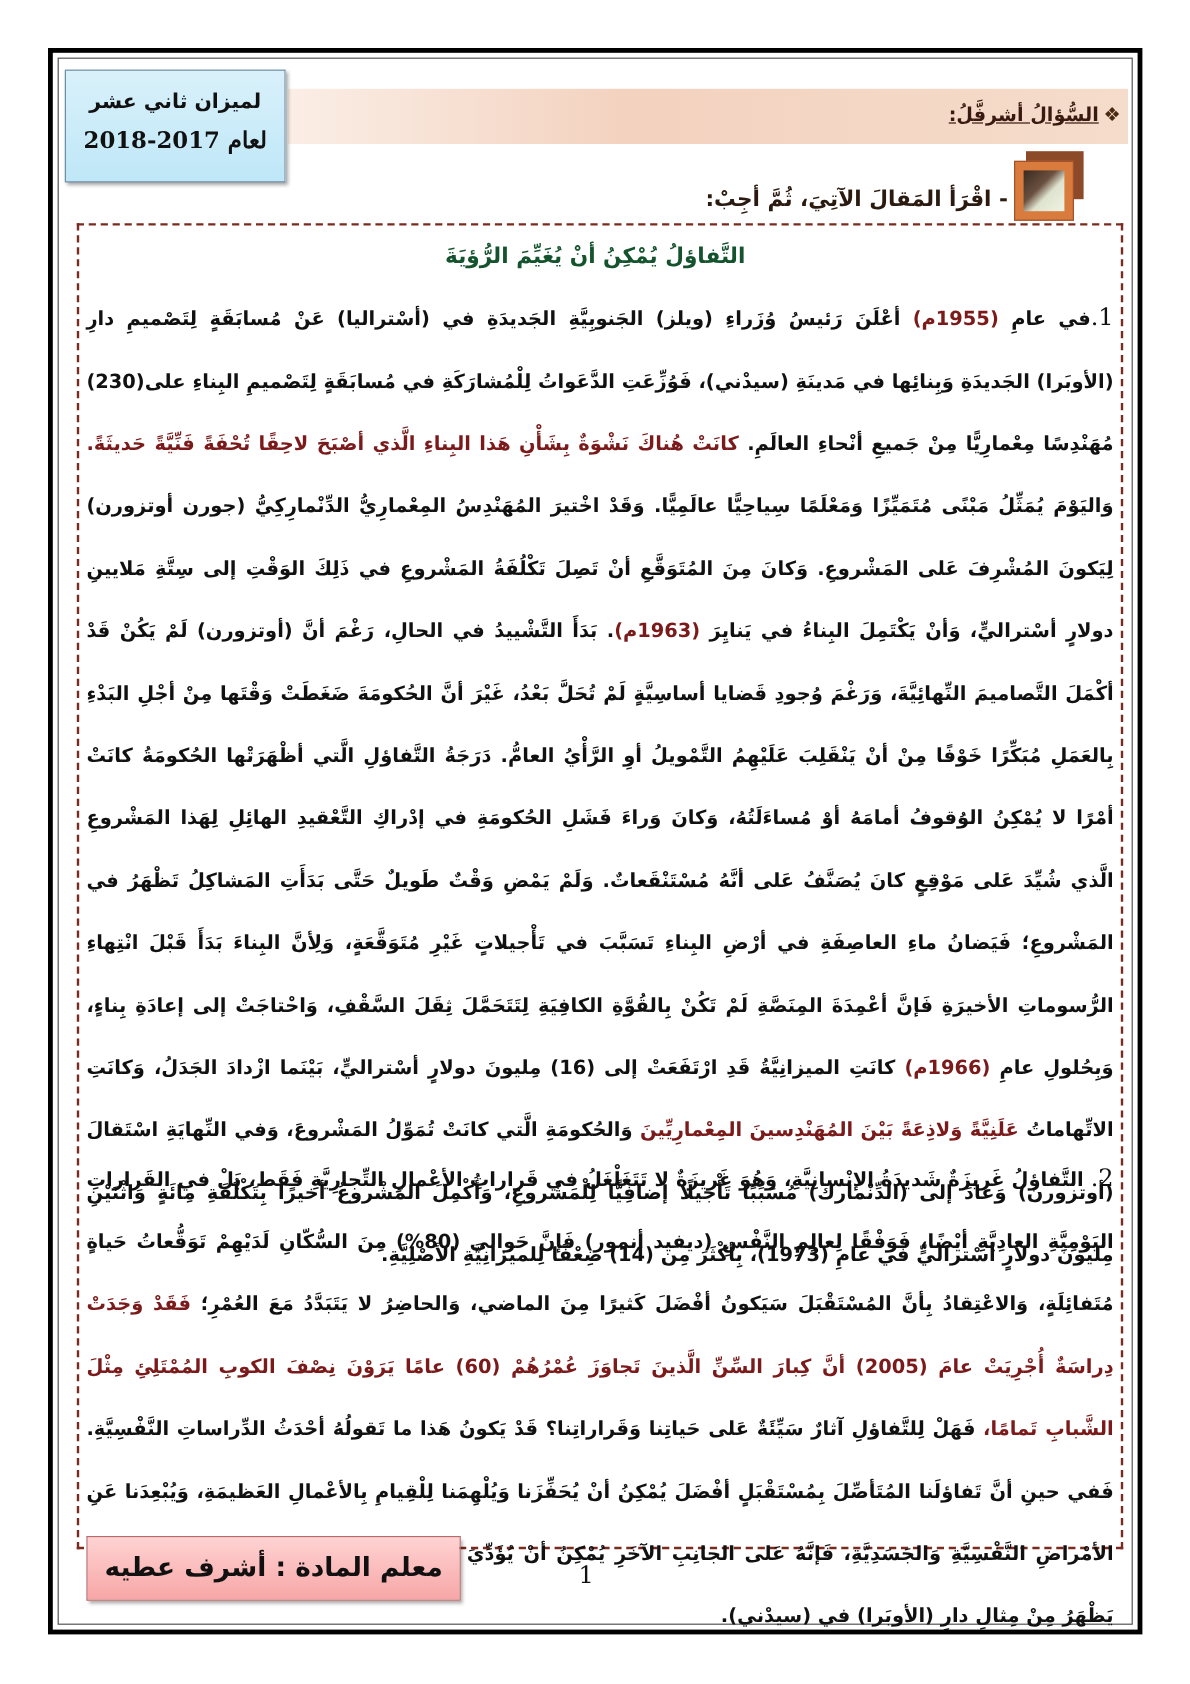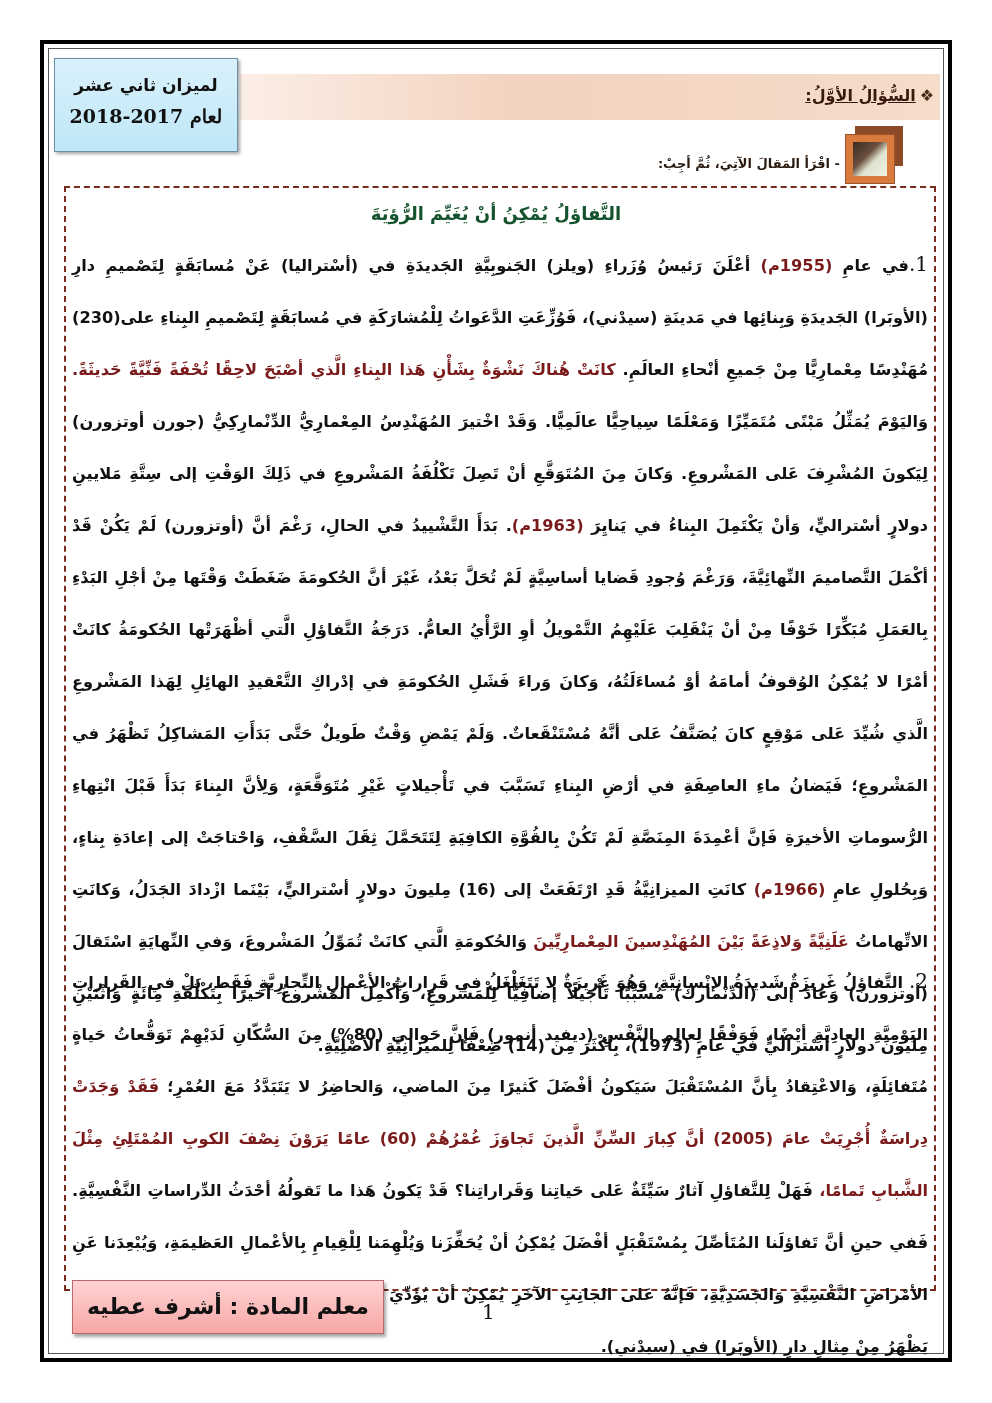--- a/index.html
+++ b/index.html
@@ -13,21 +13,21 @@
     box-shadow:2px 2px 3px rgba(0,0,0,.35); direction:rtl; text-align:center; }
   .exam-box .l1 { font-family:"DejaVu Sans", sans-serif; font-weight:bold; font-size:17px; margin-top:16px; color:#111; }
   .exam-box .l2 { font-family:"DejaVu Serif", serif; font-weight:bold; font-size:19px; margin-top:10px; color:#111; }
   .q-title { position:absolute; right:58px; top:86px; direction:rtl; font-weight:bold; font-size:16px; color:#3a1a10; }
   .q-title .diamond { color:#4a2a10; margin-left:4px; }
   .q-title .txt { text-decoration:underline; }
   .icon-box { position:absolute; left:845px; top:126px; width:58px; height:58px; }
   .icon-box .back { position:absolute; left:10px; top:0; width:48px; height:40px; background:#8c4a28; }
   .icon-box .front { position:absolute; left:0; top:8px; width:50px; height:50px; background:#d87b3c; border:1px solid #a0522d; box-sizing:border-box; }
   .icon-box .pic { position:absolute; left:7px; top:7px; width:34px; height:34px; background:linear-gradient(135deg,#3a2a20 0%,#6b5040 40%,#dde3cf 60%,#f0f3e4 100%); }
-  .instruction { position:absolute; right:152px; top:156px; direction:rtl; font-weight:bold; font-size:13px; color:#2a1a10; }
+  .instruction { position:absolute; right:152px; top:156px; direction:rtl; font-weight:bold; font-size:18px; color:#2a1a10; }
   .content-box { position:absolute; left:64px; top:186px; width:872px; height:1105px; border:2px dashed #7a2a1e; box-sizing:border-box; }
   .article-title { position:absolute; left:0; right:0; top:203px; text-align:center; direction:rtl; font-weight:bold; font-size:18px; color:#14532d; }
   .para { position:absolute; left:72px; width:856px; direction:rtl; text-align:justify; text-align-last:right;
     font-family:"DejaVu Sans", sans-serif; font-weight:bold; font-size:16.2px; line-height:52px; color:#111; }
   .para .red { color:#7a1a1a; }
   .p1 { top:238px; }
   .p2 { top:955px; }
   .num { font-family:"DejaVu Serif", serif; font-weight:normal; font-size:20px; }
   .teacher-box { position:absolute; left:72px; top:1280px; width:310px; height:52px;
     background:linear-gradient(180deg,#ffd3d3 0%,#f7a6a6 100%); border:1px solid #b86a6a;
@@ -41,21 +41,21 @@
 <div class="frame-outer"></div>
 <div class="frame-inner"></div>
 <div class="header-band"></div>
 
 <div class="exam-box">
   <div class="l1">لميزان ثاني عشر</div>
   <div class="l2">لعام 2017-2018</div>
 </div>
 
 <div class="q-title">
-  <span class="diamond">❖</span><span class="txt">السُّؤالُ الأوَّلُ:</span>
+  <span class="diamond">❖</span><span class="txt">السُّؤالُ أشرفَّلُ:</span>
 </div>
 
 <div class="icon-box">
   <div class="back"></div>
   <div class="front">
       <div class="pic"></div>
     </div>
 </div>
 
 <div class="instruction">- اقْرَأ المَقالَ الآتِيَ، ثُمَّ أجِبْ:</div>

